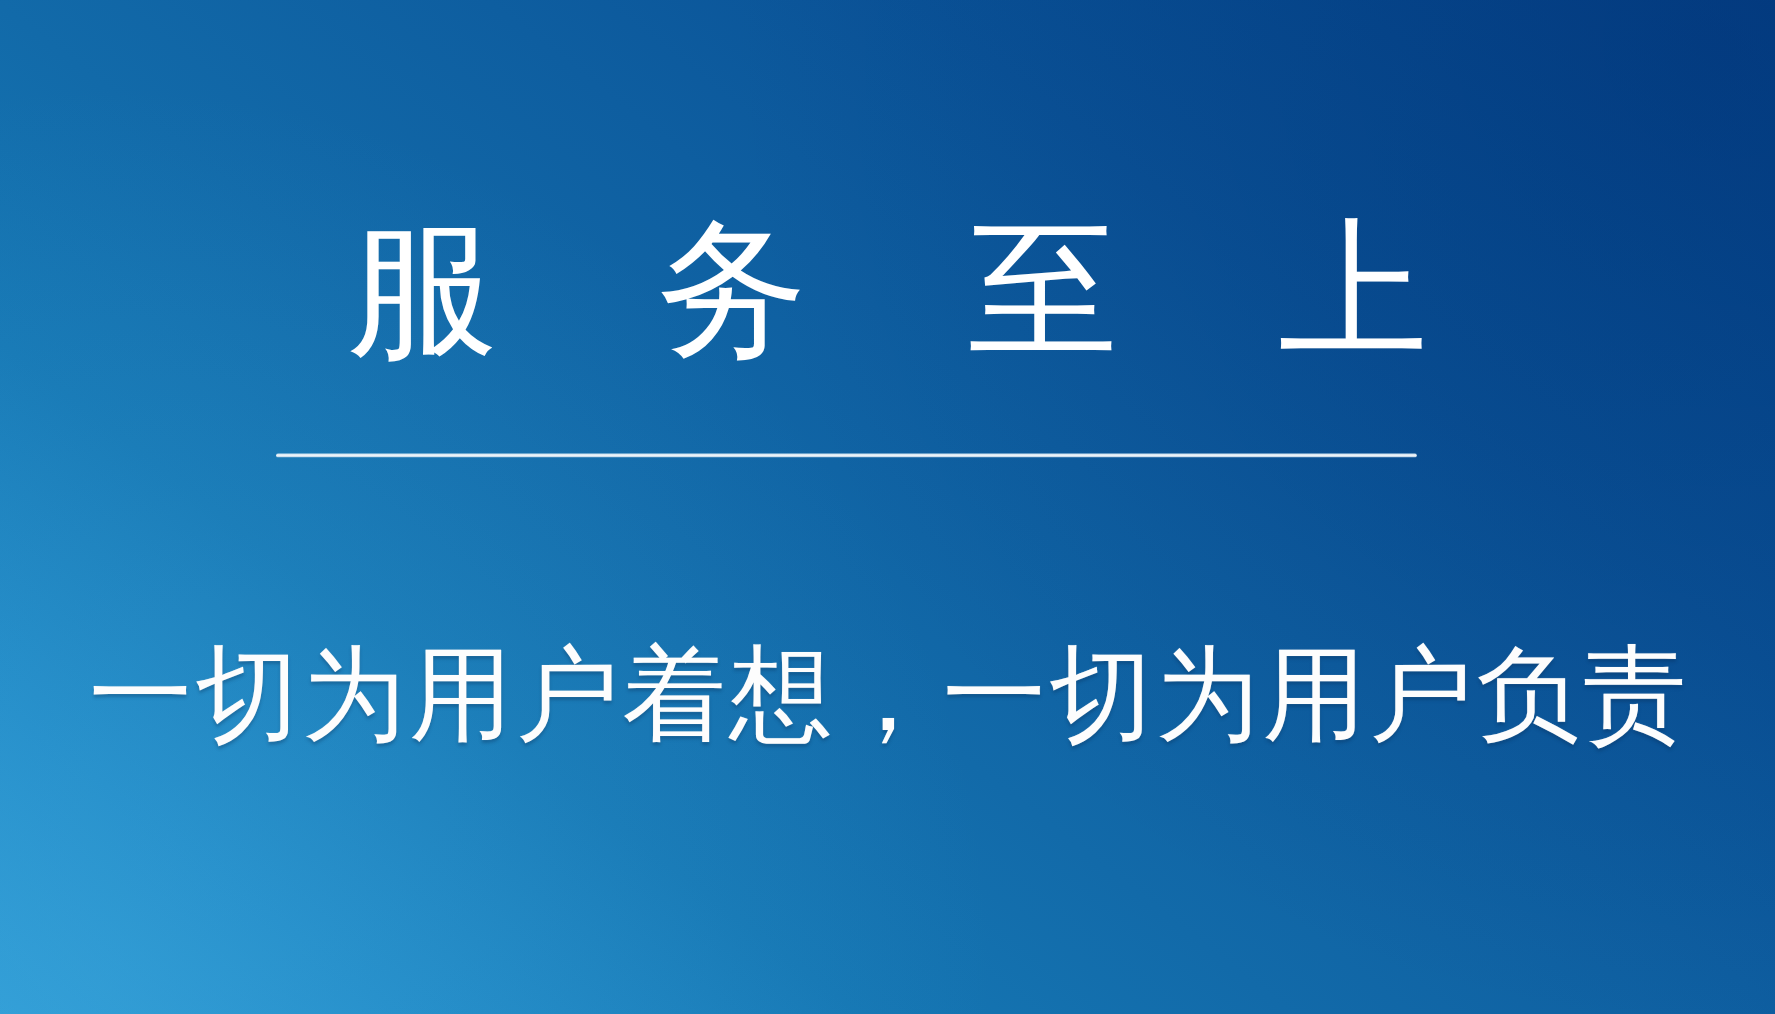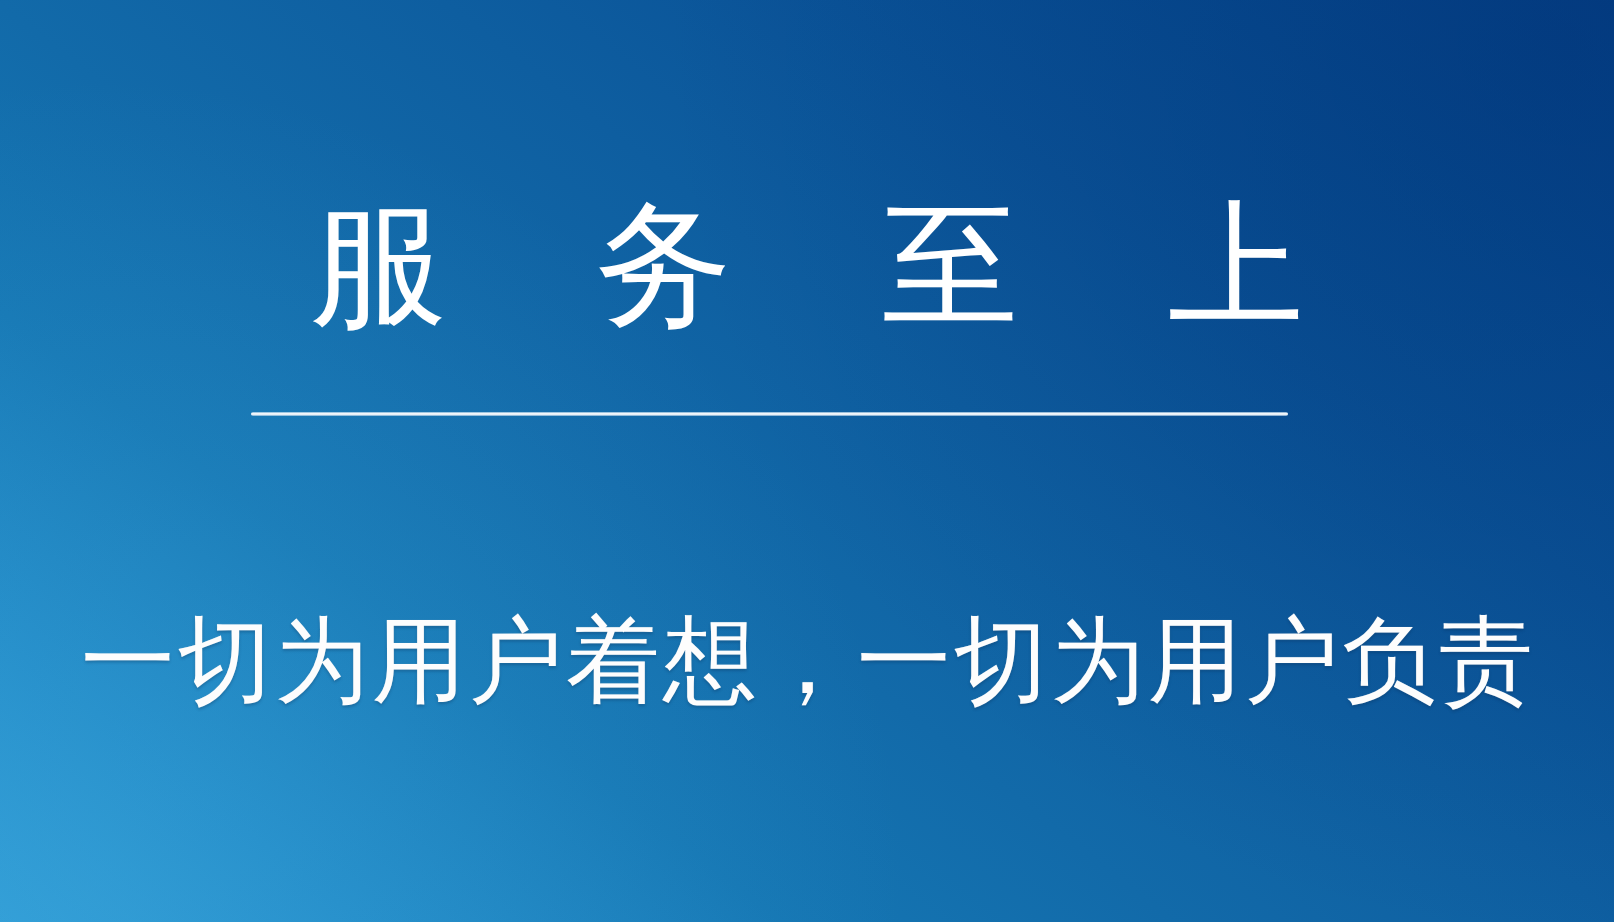--- a/index.html
+++ b/index.html
@@ -58,21 +58,21 @@
     top: 185px;
     text-align: center;
     color: #ffffff;
     font-size: 136px;
     line-height: 160px;
     font-weight: 400;
     letter-spacing: 56px;
     
     text-indent: 56px;
     white-space: nowrap;
-    font-family: Liberation Sans, sans-serif;
+    font-family: Liberation Serif, serif;
   }
 
   
   .divider {
     position: absolute;
     left: 251px;
     top: 412px;
     width: 1037px;
     height: 4px;
     background: linear-gradient(to bottom,
@@ -100,21 +100,21 @@
 
   .subtitle-line1 {
     top: 455px;
     font-size: 92px;
     line-height: 104px;
     letter-spacing: 8px;
     text-indent: 8px;
   }
 
   .subtitle-line2 {
-    top: 608px;
+    top: 580px;
     font-size: 94px;
     line-height: 106px;
     letter-spacing: 3px;
     text-indent: 3px;
   }
 </style>
 </head>
 <body>
 
 <div id="poster">

